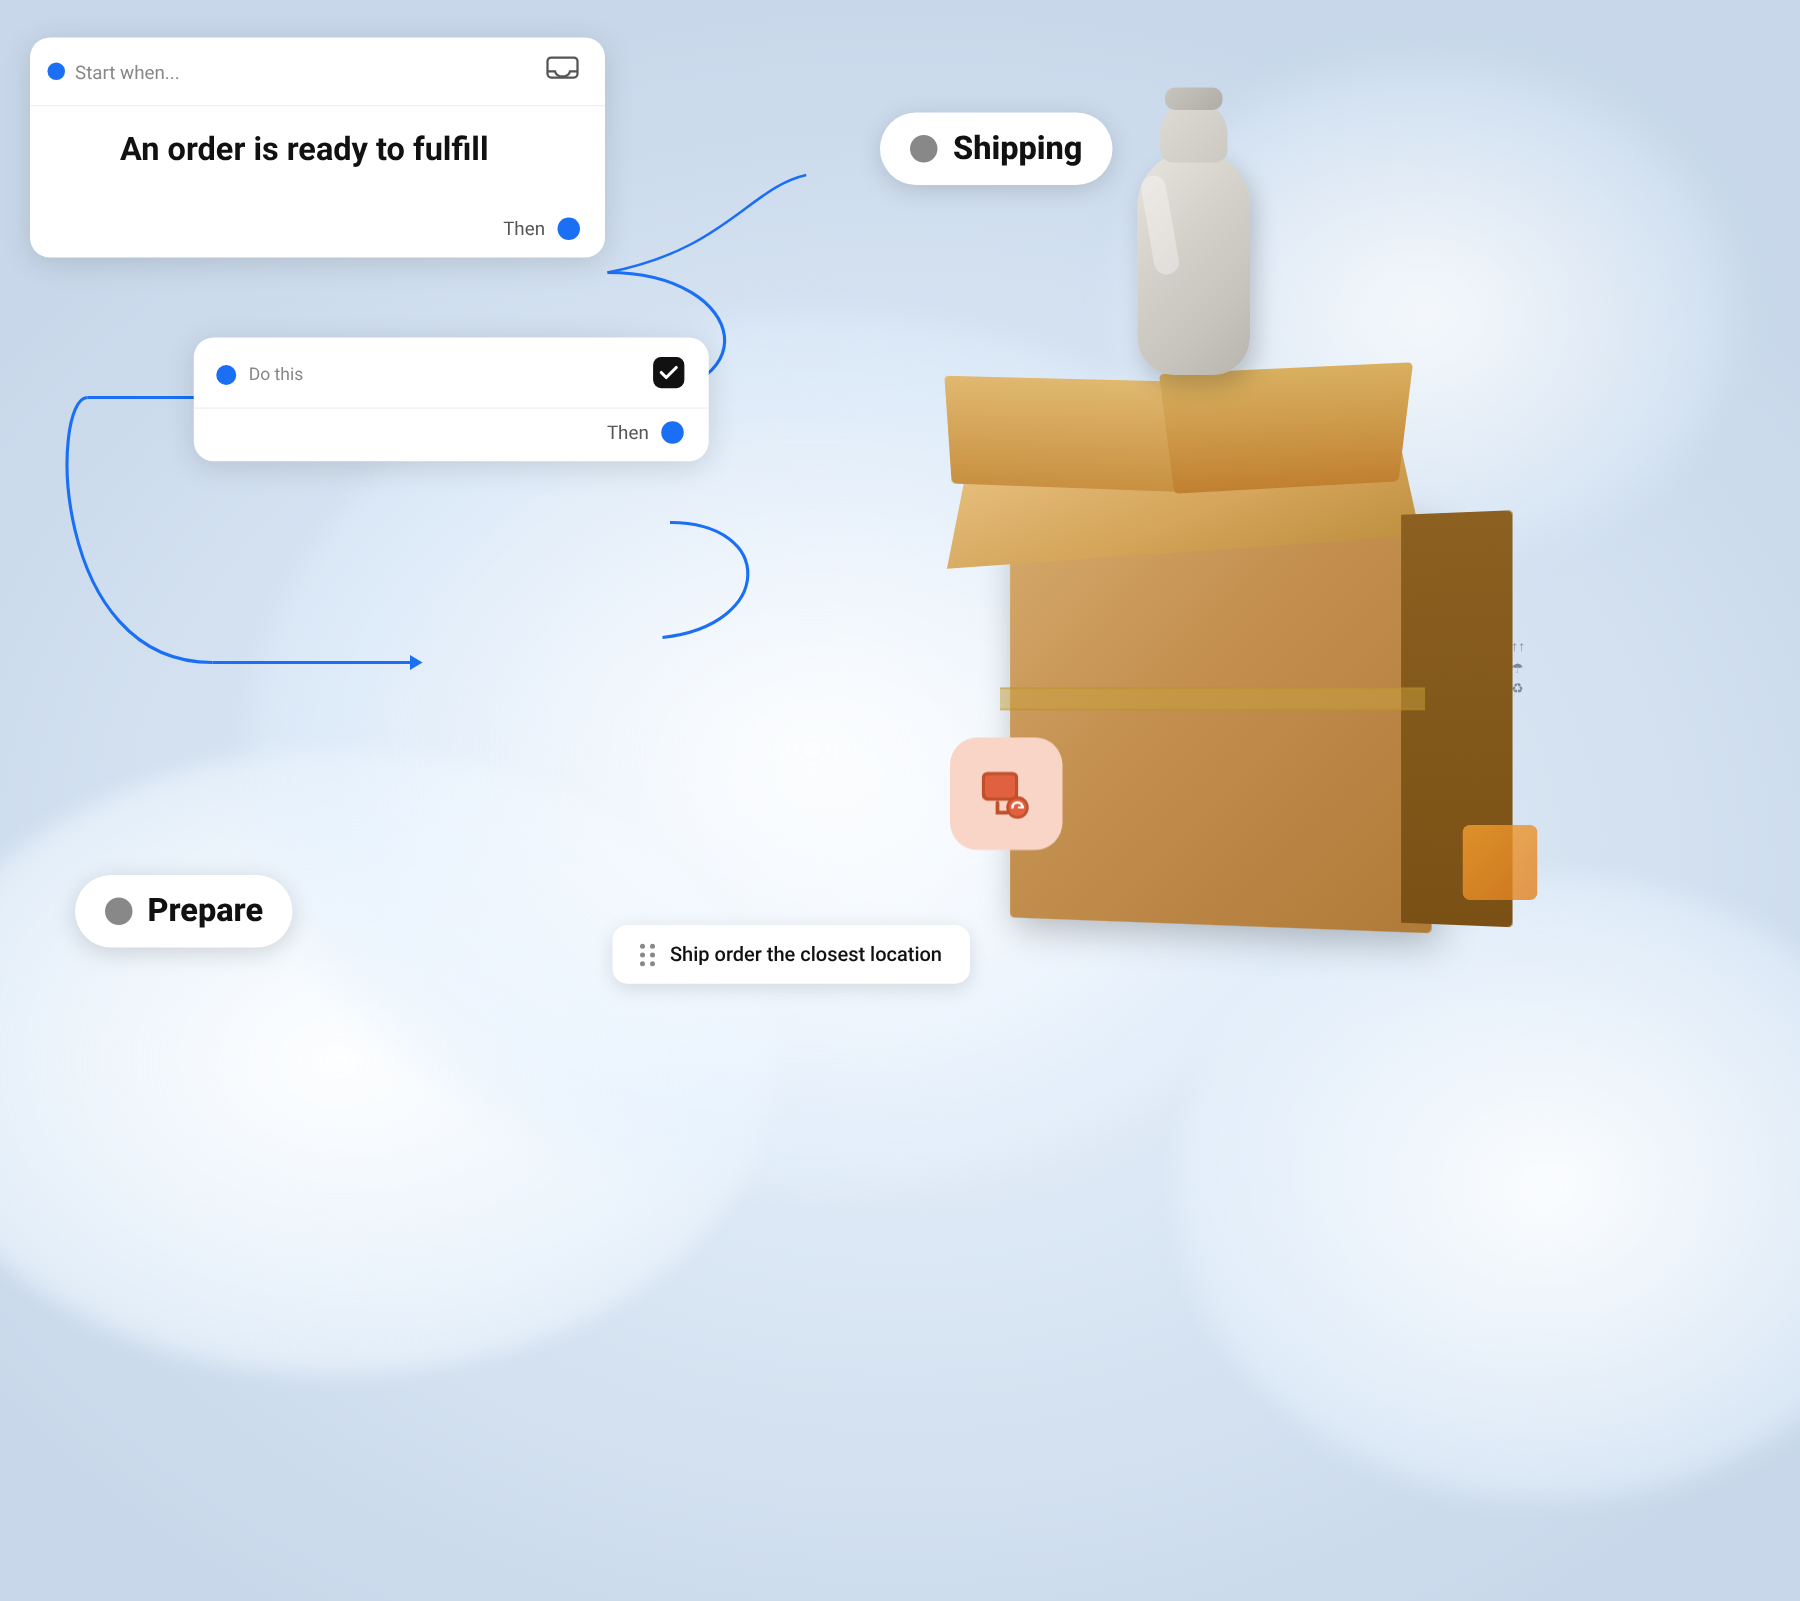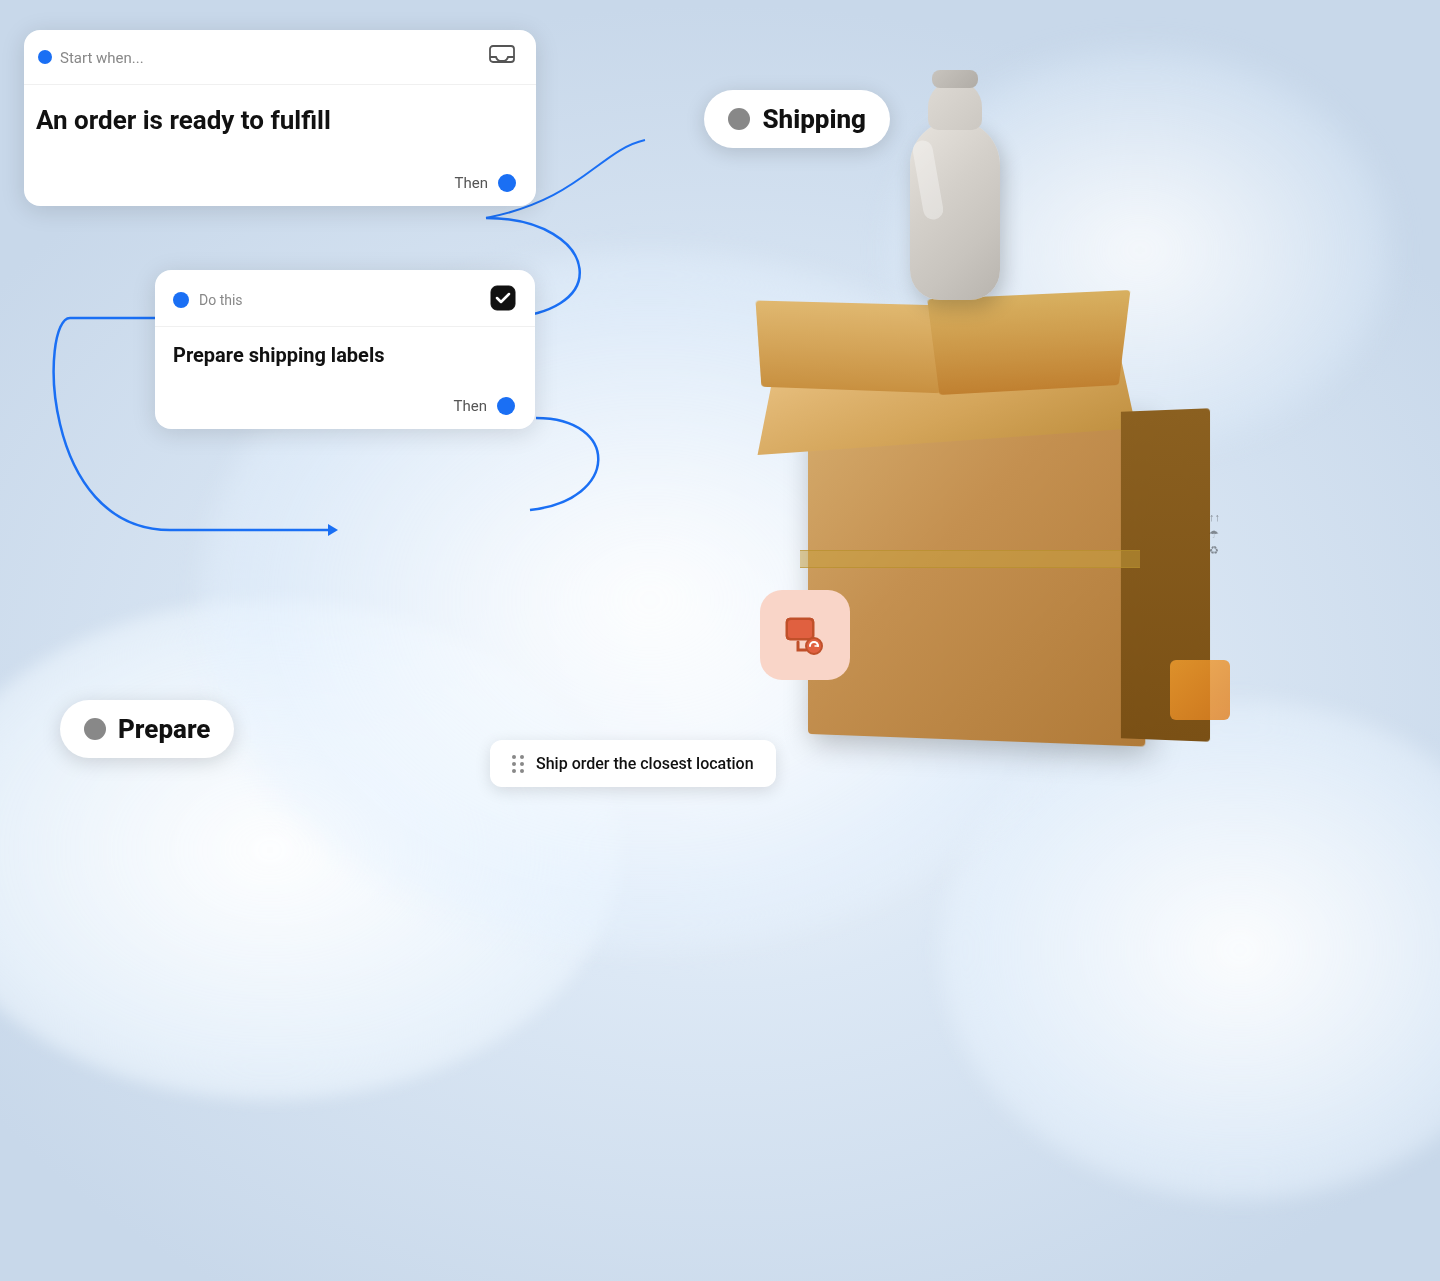--- a/index.html
+++ b/index.html
@@ -27,25 +27,26 @@
       border-radius: 16px;
       box-shadow: 0 4px 24px rgba(0,0,0,0.13);
       padding: 0;
       overflow: visible;
     }
 
     
     .start-card {
       left: 24px;
       top: 30px;
-      width: 512px;
+      width: 460px;
     }
 
     .start-card-body {
-      padding: 20px 20px 28px 12px;
+      padding: 20px 20px 28px 32px;
+      margin-left: 40px;
     }
 
     .start-card-body h2 {
       font-size: 26px;
       font-weight: 700;
       color: #111;
       line-height: 1.2;
     }
 
     .then-row {
@@ -63,21 +64,21 @@
       height: 18px;
       background: #1a6ff4;
       border-radius: 50%;
       flex-shrink: 0;
     }
 
     
     .dothis-card {
       left: 155px;
       top: 270px;
-      width: 380px;
+      width: 412px;
     }
 
     .dothis-card-header {
       display: flex;
       align-items: center;
       justify-content: space-between;
       padding: 14px 18px 10px 18px;
       border-bottom: 1px solid #f0f0f0;
     }
 
@@ -450,23 +451,20 @@
     <div style="display:flex;align-items:center;gap:10px;">
       <div class="connector-dot-blue"></div>
       <span class="dothis-label">Do this</span>
     </div>
     <div>
       <svg width="28" height="28" viewBox="0 0 28 28" fill="none">
         <rect x="2" y="2" width="24" height="24" rx="6" fill="#111" stroke="#111" stroke-width="1"></rect>
         <path d="M8 14 L12 18 L20 10" stroke="white" stroke-width="2.5" stroke-linecap="round" stroke-linejoin="round"></path>
       </svg>
     </div>
-  </div>
-  <div class="dothis-card-body">
-    <h3>Prepare shipping labels</h3>
   </div>
   <div class="then-row">
     <span>Then</span>
     <div class="then-dot"></div>
   </div>
 </div>
 
 <div class="label-card">
   <div class="label-header">
     <span class="label-priority">Priority Shipping</span>

